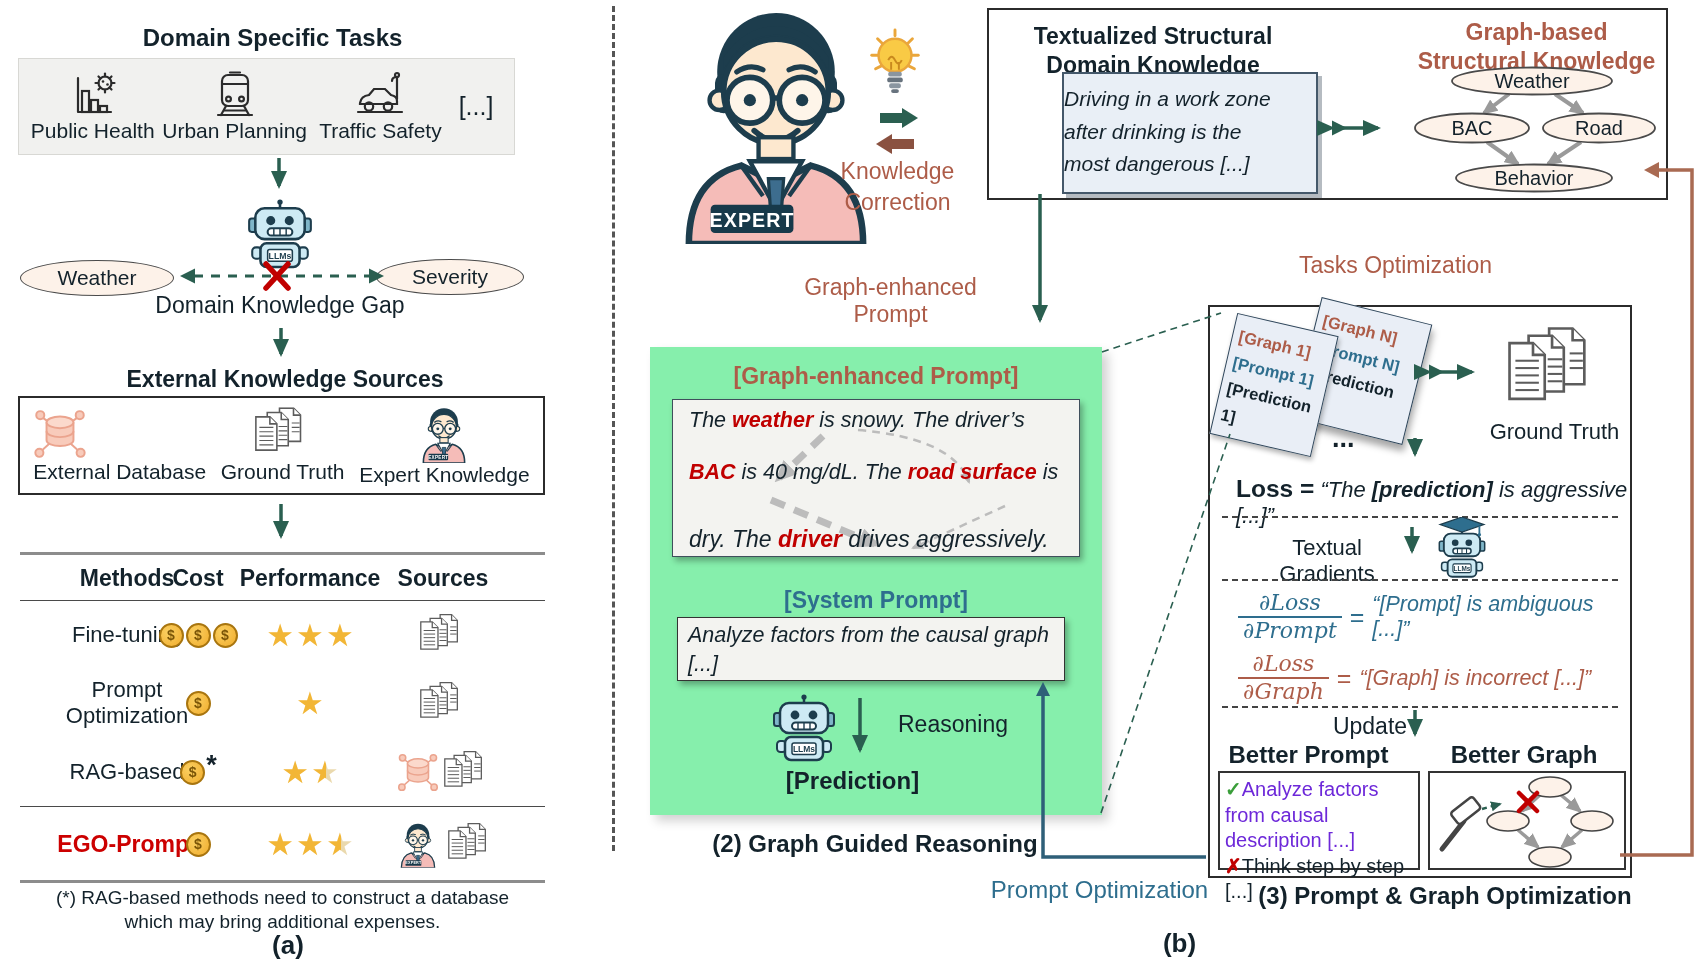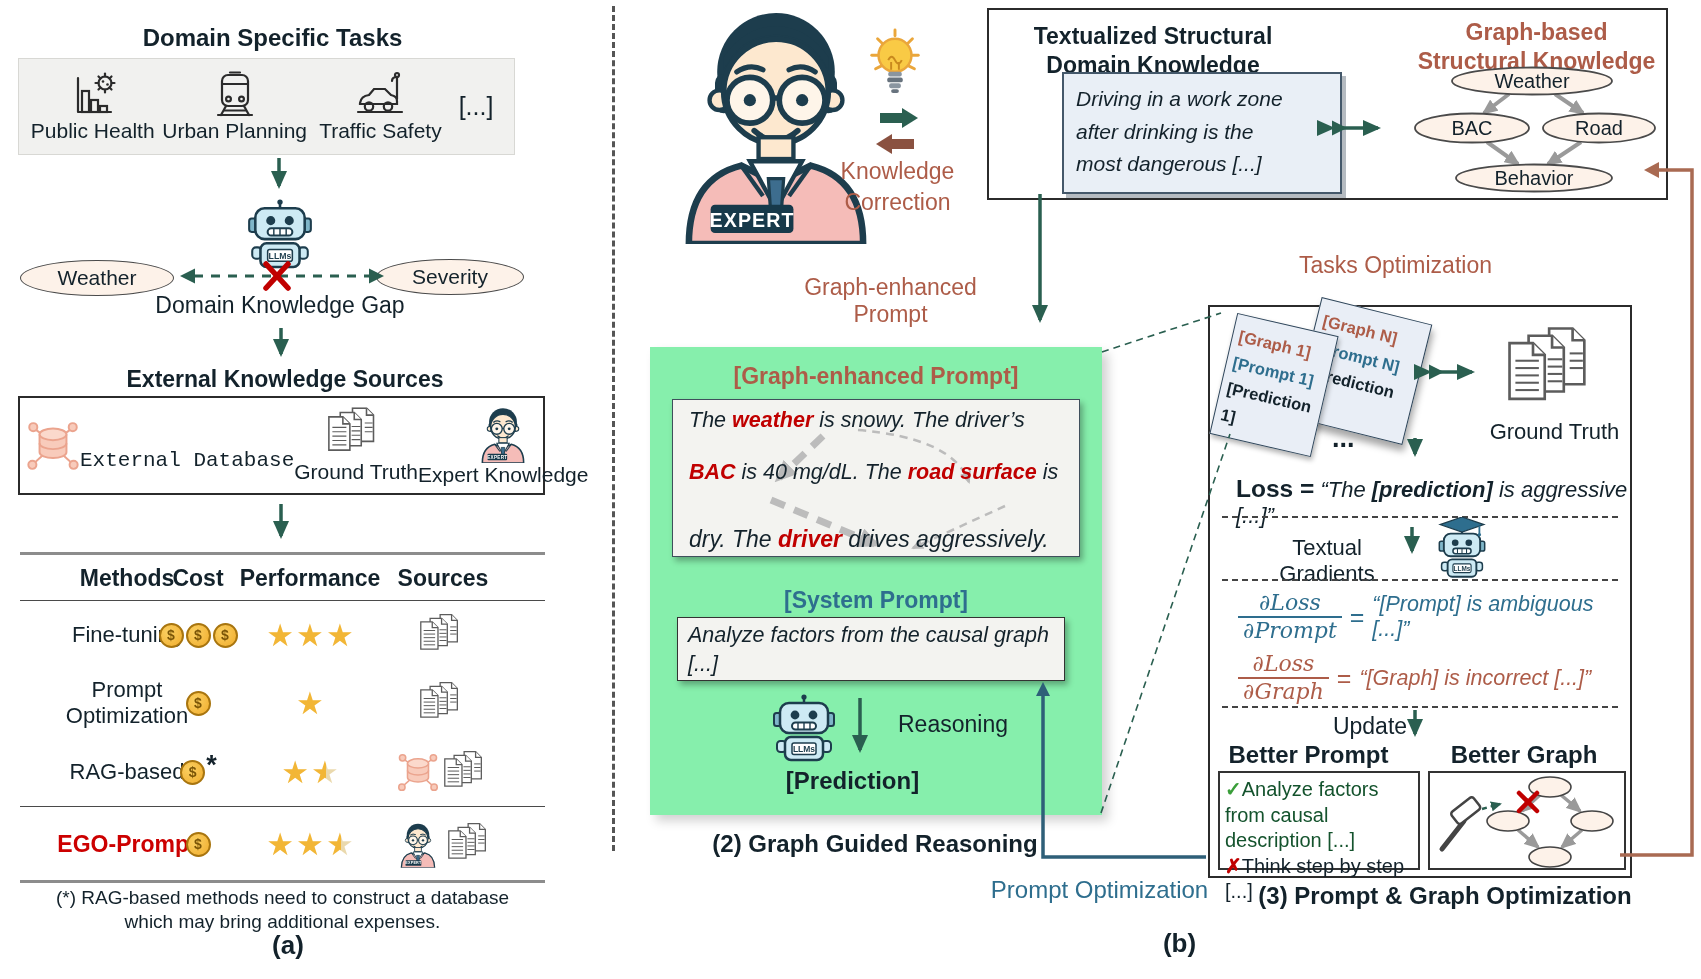--- a/index.html
+++ b/index.html
@@ -248,21 +248,21 @@
     <polygon points="208,18 193,10.5 193,25.5" fill="#2a5f50"></polygon>
     <g stroke="#c00000" stroke-width="5.5" stroke-linecap="round">
       <line x1="90" y1="6" x2="112" y2="30"></line>
         <line x1="112" y1="6" x2="90" y2="30"></line>
     </g>
   </svg>
   <div class="abs ctr" style="left:120px;top:292px;width:320px;font-size:23px;">Domain Knowledge Gap</div>
 
   <div class="abs ctr bold" style="left:55px;top:366px;width:460px;font-size:23px;">External Knowledge Sources</div>
   <div class="abs box-dark" style="left:18px;top:396px;width:527px;height:99px;display:flex;align-items:center;justify-content:space-around;padding:0 6px;">
-    <div style="display:flex;flex-direction:row;align-items:flex-end;font-family:Liberation Mono, monospace;">
+    <div style="display:flex;flex-direction:column;align-items:flex-start;">
       <svg width="54" height="52" viewBox="0 0 60 58">
           <use href="#db"></use>
         </svg>
       <div style="font-size:21px;" class="nowrap">External Database</div>
     </div>
     <div style="display:flex;flex-direction:column;align-items:center;">
       <svg width="56" height="53" viewBox="0 0 64 60">
           <use href="#docs"></use>
         </svg>
       <div style="font-size:21px;" class="nowrap">Ground Truth</div>
@@ -383,21 +383,21 @@
   <div class="abs ctr t-brick" style="left:790px;top:156px;width:215px;font-size:23px;line-height:1.35;">
     <div>Knowledge</div>
     <div>Correction</div>
   </div>
 
   <div class="abs box-dark" style="left:987px;top:8px;width:681px;height:192px;">
     <div class="abs ctr bold" style="left:14px;top:12px;width:300px;font-size:23px;line-height:1.25;">
       <div>Textualized Structural</div>
       <div>Domain Knowledge</div>
     </div>
-    <div class="abs snippet it" style="left:73px;top:62px;width:280px;height:122px;padding:9px 12px;font-size:21px;line-height:1.55;">
+    <div class="abs snippet it" style="left:73px;top:62px;width:256px;height:122px;padding:9px 0;font-size:21px;line-height:1.55;">
       <div>Driving in a work zone</div>
       <div>after drinking is the</div>
       <div>most dangerous [...]</div>
     </div>
     <div class="abs ctr bold t-brick" style="left:425px;top:8px;width:245px;font-size:23px;line-height:1.25;">
       <div>Graph-based</div>
       <div>Structural Knowledge</div>
     </div>
     <svg class="abs" style="left:398px;top:48px;" width="280" height="140">
       <g stroke="#9a9a9a" stroke-width="4">
@@ -497,21 +497,21 @@
       <span style="font-size:25px;margin:0 8px;">=</span>
       <span class="it" style="font-size:21.5px;">“[Graph] is incorrect [...]”</span>
     </div>
     <div class="sep-dash" style="top:399px;"></div>
 
     <div class="abs ctr" style="left:110px;top:406px;width:100px;font-size:23px;">Update</div>
     <div class="abs ctr bold" style="left:6px;top:434px;width:185px;font-size:24px;">Better Prompt</div>
     <div class="abs ctr bold" style="left:224px;top:434px;width:180px;font-size:24px;">Better Graph</div>
 
     <div class="abs" style="left:8px;top:464px;width:202px;height:99px;border:2px solid #333;box-sizing:border-box;padding:4px 5px;font-size:20px;line-height:1.28;">
-      <div><span class="bold" style="color:#3a9e3a;">✓</span><span style="color:#14532d;text-align:center;">Analyze factors from causal description [...]</span></div>
+      <div><span class="bold" style="color:#3a9e3a;">✓</span><span style="color:#6d28d9;text-align:center;">Analyze factors from causal description [...]</span></div>
       <div><span class="bold t-red">✗</span><span>Think step by step [...]</span></div>
     </div>
     <div class="abs" style="left:218px;top:464px;width:198px;height:99px;border:2px solid #333;box-sizing:border-box;">
       <svg width="194" height="95">
         <line x1="12" y1="76" x2="34" y2="48" stroke="#444" stroke-width="5" stroke-linecap="round"></line>
         <rect x="22" y="30" width="28" height="15" rx="3" fill="#fff" stroke="#444" stroke-width="2.5" transform="rotate(-38 36 38)"></rect>
         <line x1="52" y1="36" x2="70" y2="31" stroke="#2a5f50" stroke-width="2.5" stroke-dasharray="5 4" marker-end="url(#atd)"></line>
         <g stroke="#9a9a9a" stroke-width="3.5">
           <line x1="110" y1="22" x2="92" y2="38" marker-end="url(#ag)"></line>
           <line x1="131" y1="22" x2="150" y2="38" marker-end="url(#ag)"></line>

